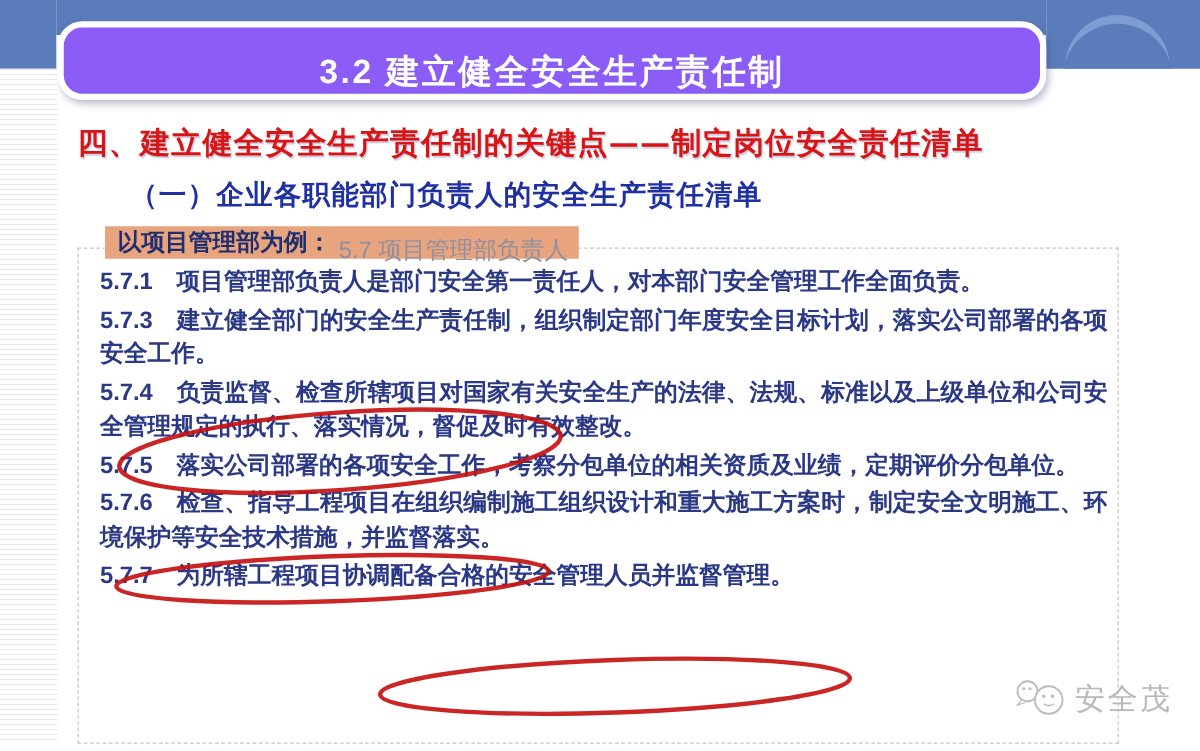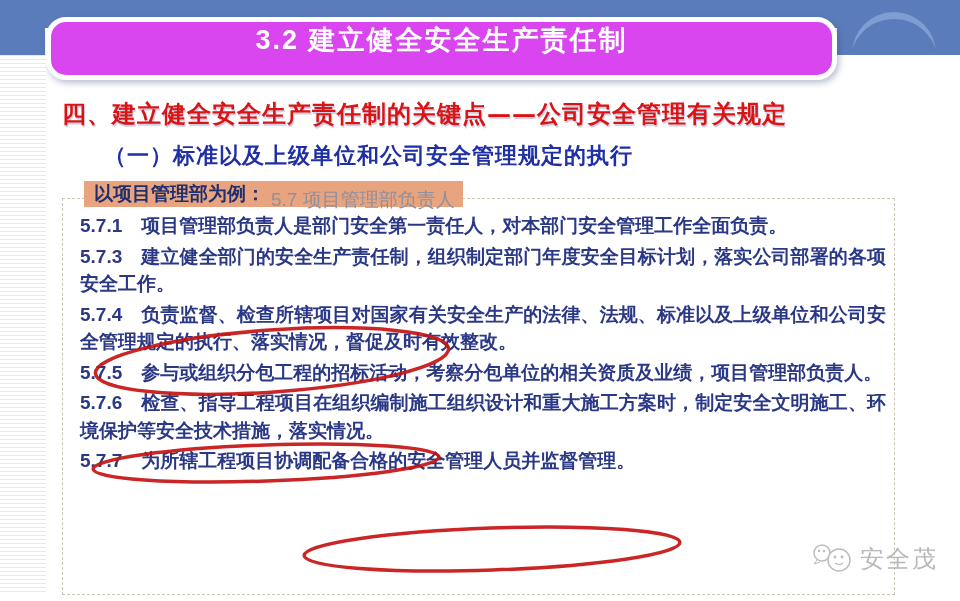--- a/index.html
+++ b/index.html
@@ -8,23 +8,23 @@
     background:#ffffff;
     font-family:"Liberation Sans", sans-serif;
   }
   
   .band-left{position:absolute;left:0;top:0;width:45px;height:55px;background:#5b7cba;}
   .band-mid{position:absolute;left:45px;top:0;width:792px;height:28px;background:#5b7cba;}
   .band-right{position:absolute;left:837px;top:0;width:123px;height:55px;background:#5b7cba;overflow:hidden;}
   .band-right svg{display:block;}
   .title-plate{
     position:absolute;left:46px;top:17px;width:781px;height:53px;
-    background:#d946ef;border:5px solid #ffffff;border-radius:20px;
+    background:#8b5cf6;border:5px solid #ffffff;border-radius:20px;
     box-shadow:2px 3px 6px rgba(60,70,120,.35);
-    display:flex;align-items:flex-start;justify-content:center;
+    display:flex;align-items:flex-end;justify-content:center;
   }
   .title-plate .t{
     color:#ffffff;font-size:27px;font-weight:bold;letter-spacing:2px;
     font-family:"Liberation Sans", sans-serif;
   }
   
   .stripes{
     position:absolute;left:0;top:55px;width:46px;height:540px;
     background:repeating-linear-gradient(to bottom,#e9e9e9 0 1px,#ffffff 1px 4px);
   }
@@ -85,41 +85,41 @@
     <circle cx="894" cy="54" r="42" fill="#7e9dd2"></circle>
     <circle cx="894" cy="63" r="44" fill="#5b7cba"></circle>
   </svg>
 </div>
 <div class="title-plate">
   <div class="t">3.2  建立健全安全生产责任制</div>
 </div>
 
 <div class="stripes"></div>
 
-<div class="heading-red">四、建立健全安全生产责任制的关键点——公司安全管理有关规定</div>
-<div class="heading-blue">（一）标准以及上级单位和公司安全管理规定的执行</div>
+<div class="heading-red">四、建立健全安全生产责任制的关键点——制定岗位安全责任清单</div>
+<div class="heading-blue">（一）企业各职能部门负责人的安全生产责任清单</div>
 
 <div class="dashed-frame"></div>
 
 <div class="example-label">
   <span class="prefix">以项目管理部为例：</span>
   <span class="ref">5.7 项目管理部负责人</span>
 </div>
 
 <div class="list">
   <p class="item"><span class="no">5.7.1</span><span class="txt">项目管理部负责人是部门安全第一责任人，对本部门安全管理工作全面负责。</span></p>
 
 
   <p class="item"><span class="no">5.7.3</span><span class="txt">建立健全部门的安全生产责任制，组织制定部门年度安全目标计划，落实公司部署的各项安全工作。</span></p>
 
   <p class="item"><span class="no">5.7.4</span><span class="txt">负责监督、检查所辖项目对国家有关安全生产的法律、法规、标准以及上级单位和公司安全管理规定的执行、落实情况，督促及时有效整改。</span></p>
 
-  <p class="item"><span class="no">5.7.5</span><span class="txt">参与或组织分包工程的招标活动，考察分包单位的相关资质及业绩，项目管理部负责人。</span></p>
+  <p class="item"><span class="no">5.7.5</span><span class="txt">落实公司部署的各项安全工作，考察分包单位的相关资质及业绩，定期评价分包单位。</span></p>
 
-  <p class="item"><span class="no">5.7.6</span><span class="txt">检查、指导工程项目在组织编制施工组织设计和重大施工方案时，制定安全文明施工、环境保护等安全技术措施，落实情况。</span></p>
+  <p class="item"><span class="no">5.7.6</span><span class="txt">检查、指导工程项目在组织编制施工组织设计和重大施工方案时，制定安全文明施工、环境保护等安全技术措施，并监督落实。</span></p>
 
   <p class="item"><span class="no">5.7.7</span><span class="txt">为所辖工程项目协调配备合格的安全管理人员并监督管理。</span></p>
 
 </div>
 
 <svg class="annotations" viewBox="0 0 960 601">
     <ellipse cx="272" cy="361" rx="177" ry="31" transform="rotate(-4 272 361)" stroke="#c51414"></ellipse>
     <ellipse cx="266" cy="463" rx="173" ry="18" transform="rotate(-2 266 463)" stroke="#c51414"></ellipse>
     <ellipse cx="492" cy="549" rx="188" ry="21" transform="rotate(-2 492 549)" stroke="#c51414"></ellipse>
   </svg>

